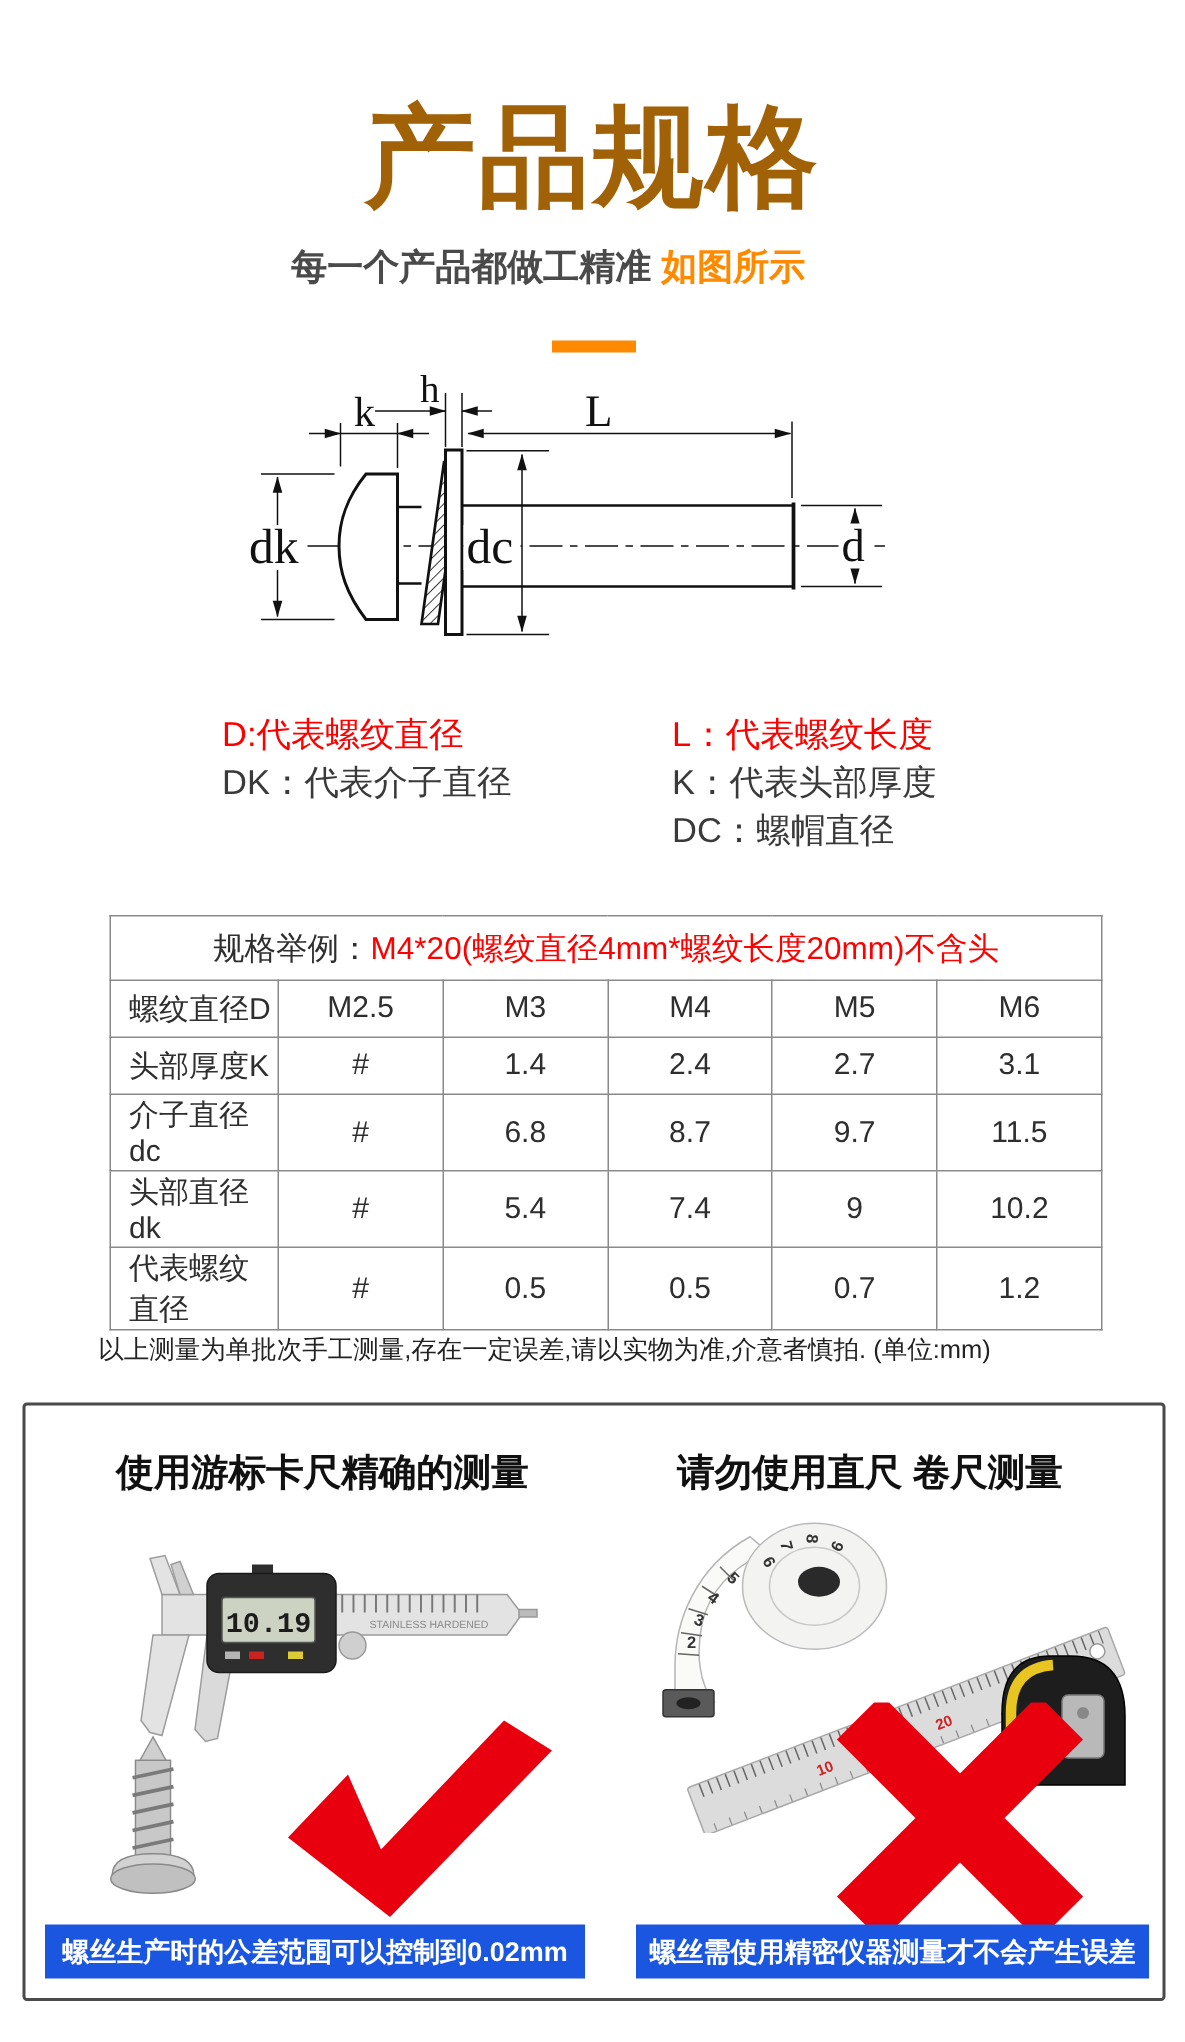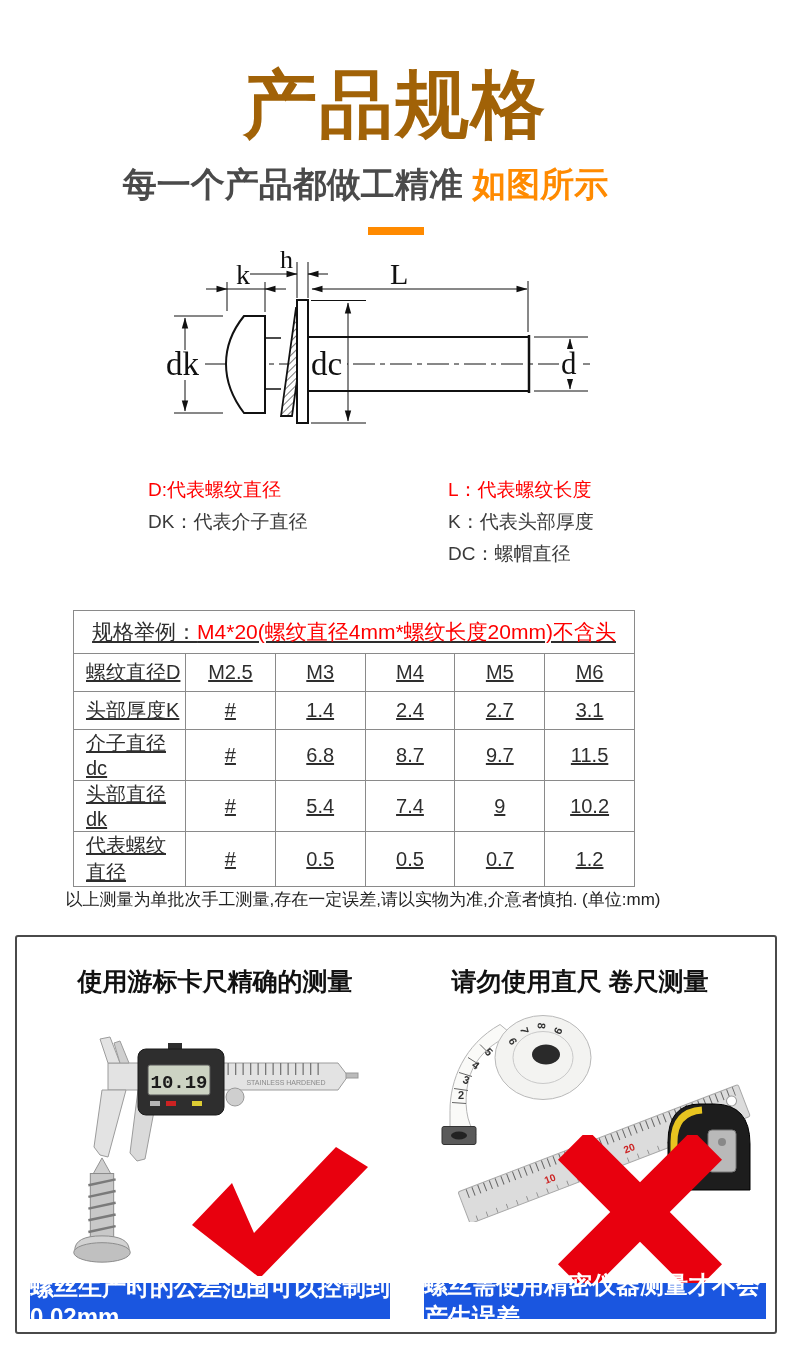--- a/index.html
+++ b/index.html
@@ -3,37 +3,37 @@
 <meta charset="utf-8">
 <style>
   html,body{margin:0;padding:0;background:#fff;}
   #page{position:relative;width:790px;height:1361px;background:#fff;overflow:hidden;
         font-family:"Liberation Sans",sans-serif;color:#333;}
   .abs{position:absolute;}
 
   
   #title{top:56px;left:0;width:790px;text-align:center;font-size:74px;font-weight:700;
          color:#a16207;letter-spacing:2px;}
-  #subtitle{top:162px;left:0;width:731px;text-align:center;font-size:34px;font-weight:700;color:#4a4a4a;}
+  #subtitle{top:162px;left:0;width:731px;text-align:center;font-size:24px;font-weight:700;color:#4a4a4a;}
   #subtitle .hl{color:#ff8a00;}
   #accent-bar{top:227px;left:368px;width:56px;height:8px;background:#ff8a00;}
 
   
   #diagram{top:248px;left:150px;width:460px;height:215px;}
 
   
-  .legend-col{top:474px;width:300px;font-size:19px;color:#3a3a3a;line-height:31px;}
+  .legend-col{top:474px;width:300px;font-size:23px;color:#3a3a3a;line-height:31px;}
   #legend-left{left:148px;}
   #legend-right{left:448px;}
   .legend-col p{margin:0 0 1px 0;}
   .legend-col p.red{color:#ff0000;}
 
   
-  #spec-table{top:610px;left:73px;width:562px;border-collapse:collapse;table-layout:fixed;
-              font-size:20px;color:#2e2e2e;background:#fff;border:1px solid #555;text-decoration:underline;}
+  #spec-table{top:610px;left:73px;width:662px;border-collapse:collapse;table-layout:fixed;
+              font-size:20px;color:#2e2e2e;background:#fff;border:1px solid #555;}
   #spec-table td{border:1px solid #8a8a8a;text-align:center;padding:0;height:37px;}
   #spec-table .cap-row td{height:42px;font-size:21px;}
   #spec-table .lbl{text-align:left;padding-left:12px;}
   #spec-table col.c0{width:112px;}
   .red{color:#fe0000;}
   #table-note{top:888px;left:0;width:726px;text-align:center;font-size:17px;color:#222;}
 
   
   #compare-box{top:935px;left:15px;width:758px;height:395px;border:2px solid #4a4a4a;
                border-radius:3px;background:#fff;}
@@ -43,21 +43,21 @@
 
   #caliper{top:1035px;left:50px;width:310px;height:130px;}
   #screw{top:1156px;left:62px;width:80px;height:112px;}
   #check{top:1145px;left:190px;width:180px;height:135px;}
 
   #tape-reel{top:1000px;left:428px;width:195px;height:155px;}
   #ruler{top:1040px;left:452px;width:312px;height:182px;}
   #tape-case{top:1098px;left:582px;width:190px;height:150px;}
   #cross{top:1135px;left:550px;width:180px;height:155px;}
 
-  .caption{top:1283px;height:36px;background:#1a56e0;color:#fff;font-size:24px;font-weight:700;
+  .caption{top:1283px;height:36px;background:#1a56e0;color:#fff;font-size:18px;font-weight:700;
            display:flex;align-items:center;justify-content:center;}
   #caption-left{left:30px;width:360px;}
   #caption-right{left:424px;width:342px;}
 
   svg text.dim{font-family:"Liberation Serif",serif;fill:#111;}
 </style>
 </head>
 <body>
 
 <div id="page">

